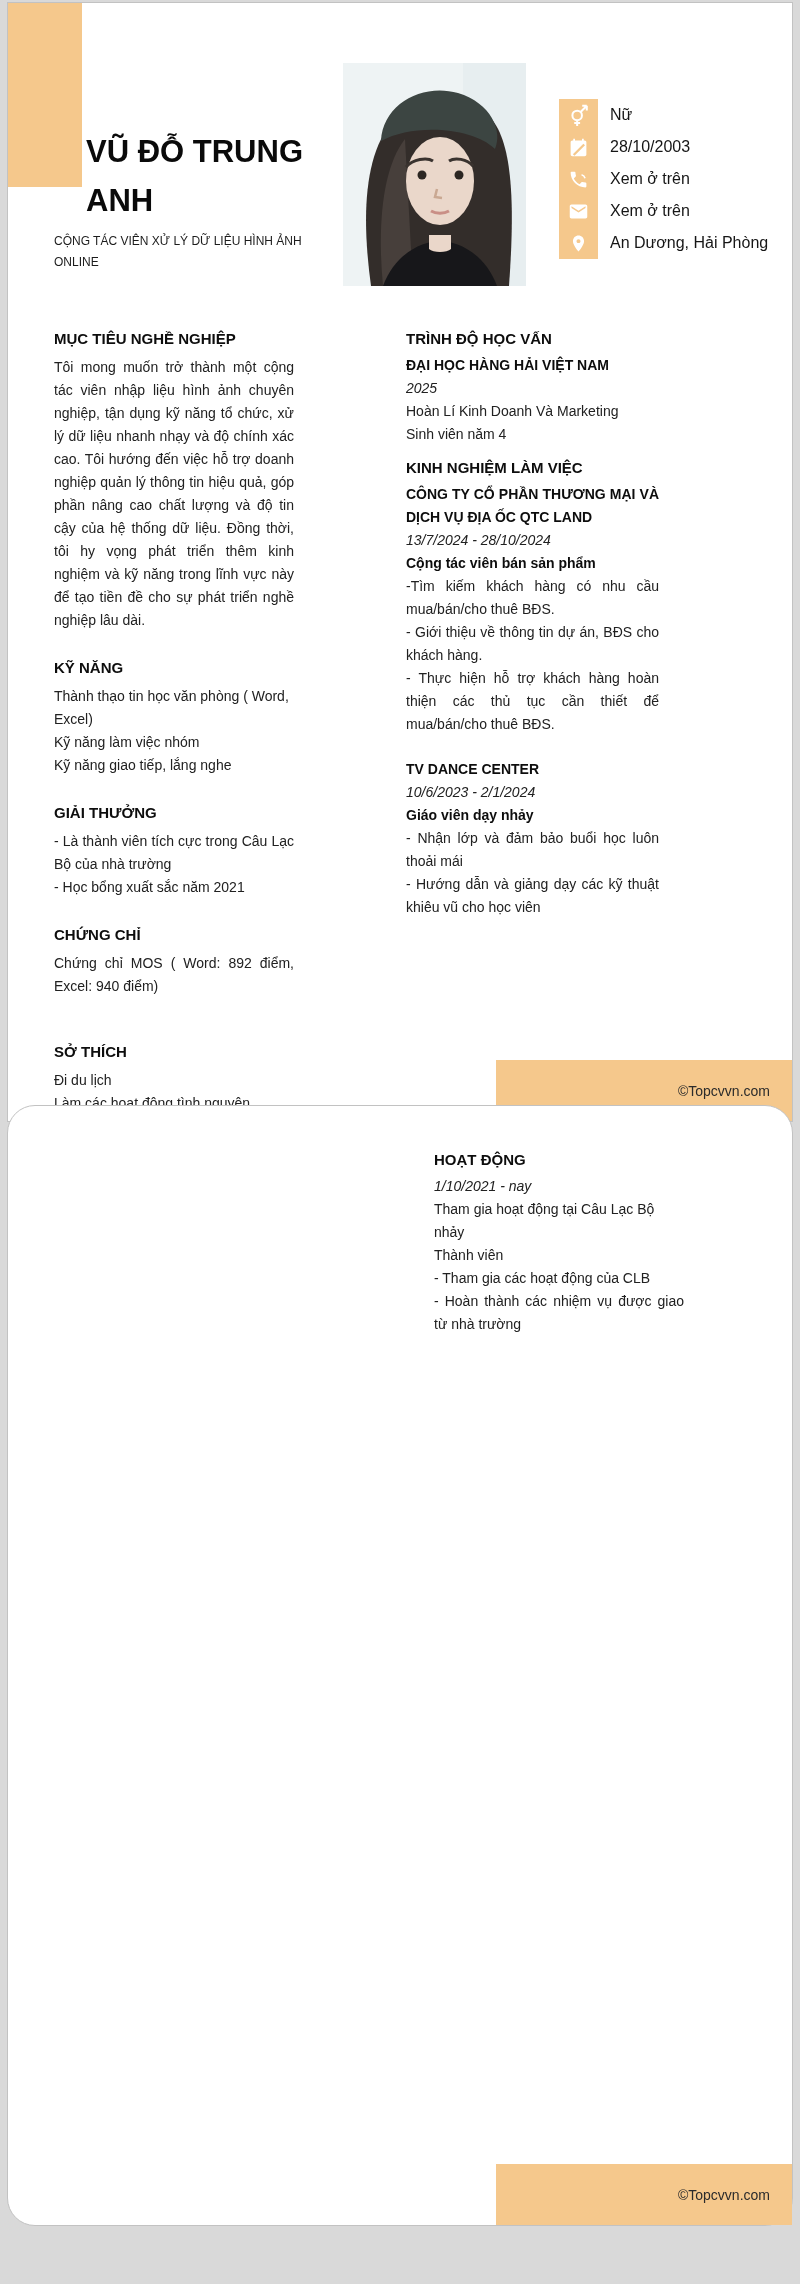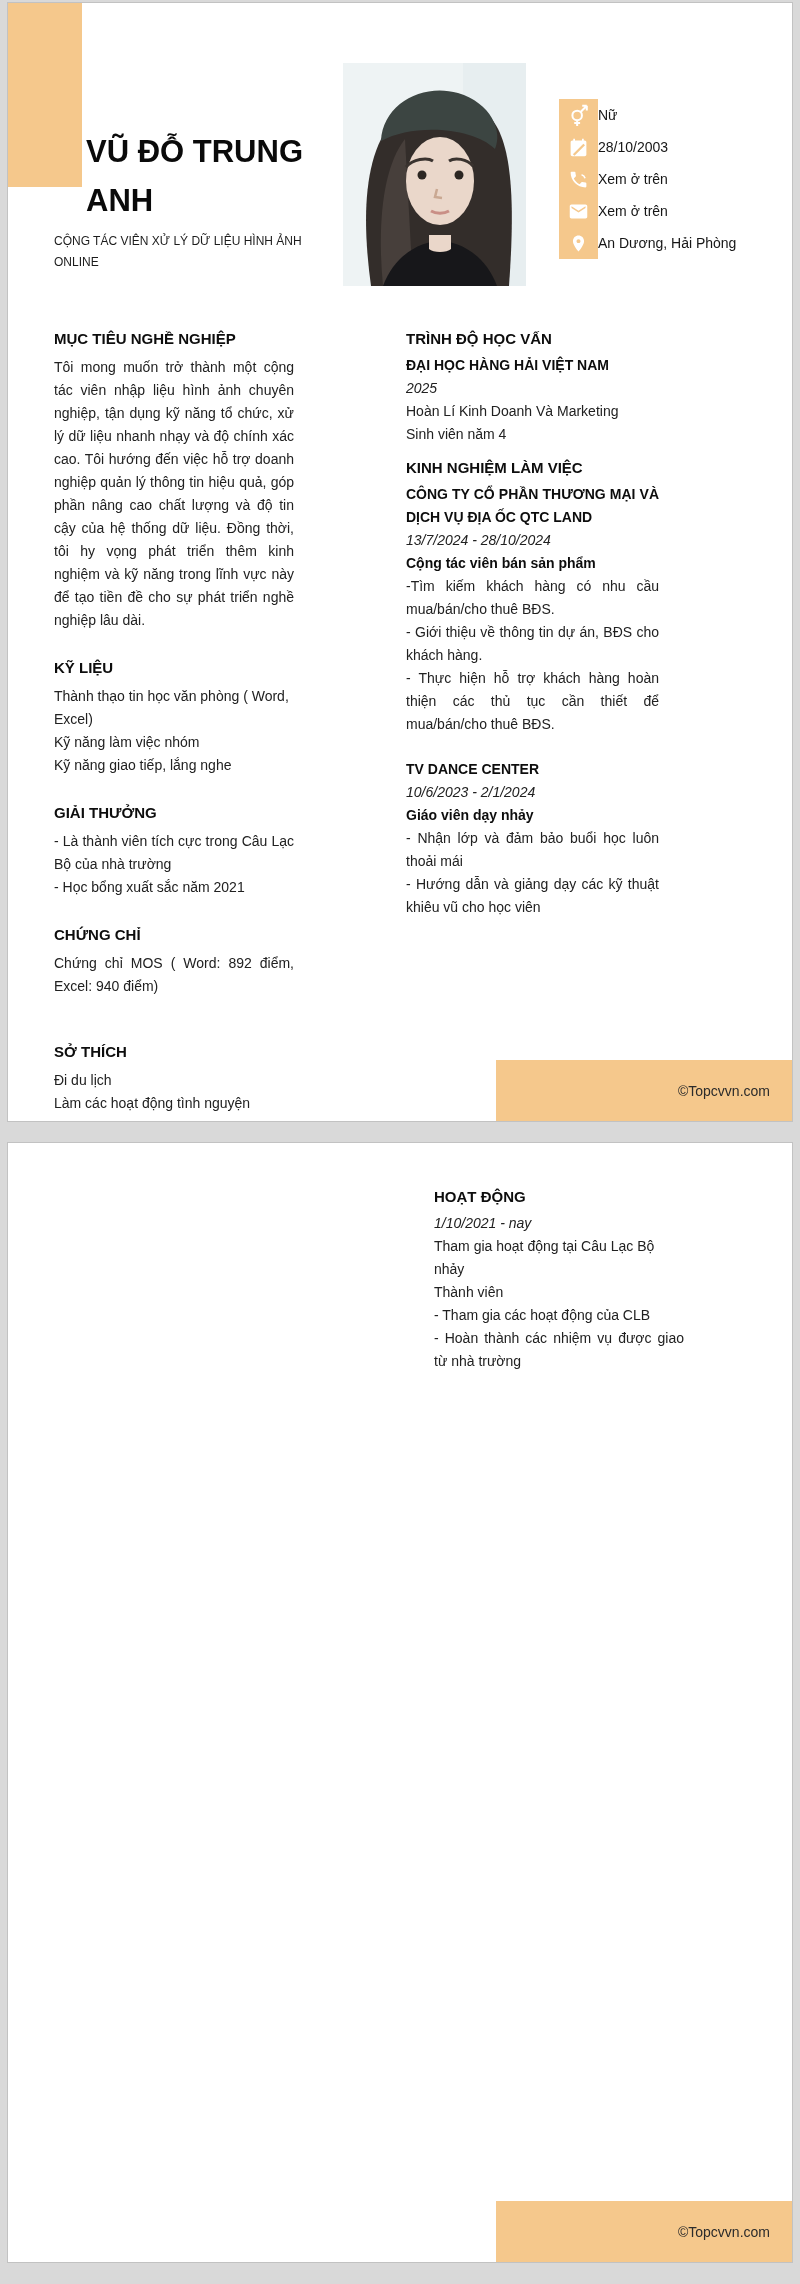--- a/index.html
+++ b/index.html
@@ -10,21 +10,21 @@
     font-family:"Liberation Sans","DejaVu Sans",sans-serif;
     color:#212121;
     position:relative;
   }
   .page {
     position:absolute; left:7px; width:786px;
     background:#ffffff;
     border:1px solid #c2c2c2;
   }
   #page1 { top:2px;    height:1120px; }
-  #page2 { top:1142px; height:1121px; }
+  #page2 { top:1105px; height:1121px;border-radius:28px; }
 
   
   .corner-block {
     position:absolute; left:0; top:0;
     width:74px; height:184px;
     background:var(--accent);
   }
   .cv-name {
     position:absolute; left:78px; top:124px; width:248px;
     font-size:31px; line-height:49px; font-weight:700; color:#0a0a0a;
@@ -41,22 +41,22 @@
     position:absolute; left:551px; top:96px; width:228px;
   }
   .contact-row { display:flex; height:32px; }
   .contact-icon {
     width:39px; background:var(--accent);
     display:flex; align-items:center; justify-content:center;
     flex:0 0 39px;
   }
   .contact-icon svg { display:block; }
   .contact-label {
-    align-self:center;
-    font-size:14px; color:#161616; white-space:nowrap;
+    margin-left:12px; align-self:center;
+    font-size:16px; color:#161616; white-space:nowrap;
   }
 
   
   .col { position:absolute; top:326px; font-size:14px; line-height:23px; }
   .col-left  { left:46px;  width:240px; }
   .col-right { left:398px; width:253px; }
   .sec-h {
     font-size:15px; line-height:20px; font-weight:700; color:#0d0d0d;
     margin:0 0 7px 0;
   }
@@ -162,21 +162,21 @@
     </div>
   </div>
 
   <div class="col col-left">
     <div class="sec">
       <h3 class="sec-h">MỤC TIÊU NGHỀ NGHIỆP</h3>
       <p class="plain just">Tôi mong muốn trở thành một cộng tác viên nhập liệu hình ảnh chuyên nghiệp, tận dụng kỹ năng tổ chức, xử lý dữ liệu nhanh nhạy và độ chính xác cao. Tôi hướng đến việc hỗ trợ doanh nghiệp quản lý thông tin hiệu quả, góp phần nâng cao chất lượng và độ tin cậy của hệ thống dữ liệu. Đồng thời, tôi hy vọng phát triển thêm kinh nghiệm và kỹ năng trong lĩnh vực này để tạo tiền đề cho sự phát triển nghề nghiệp lâu dài.</p>
     </div>
 
     <div class="sec">
-      <h3 class="sec-h">KỸ LIỆU</h3>
+      <h3 class="sec-h">KỸ NĂNG</h3>
       <p class="plain">Thành thạo tin học văn phòng ( Word, Excel)</p>
       <p class="plain">Kỹ năng làm việc nhóm</p>
       <p class="plain">Kỹ năng giao tiếp, lắng nghe</p>
     </div>
 
     <div class="sec">
       <h3 class="sec-h">GIẢI THƯỞNG</h3>
       <p class="plain just">- Là thành viên tích cực trong Câu Lạc Bộ của nhà trường</p>
       <p class="plain">- Học bổng xuất sắc năm 2021</p>
     </div>

